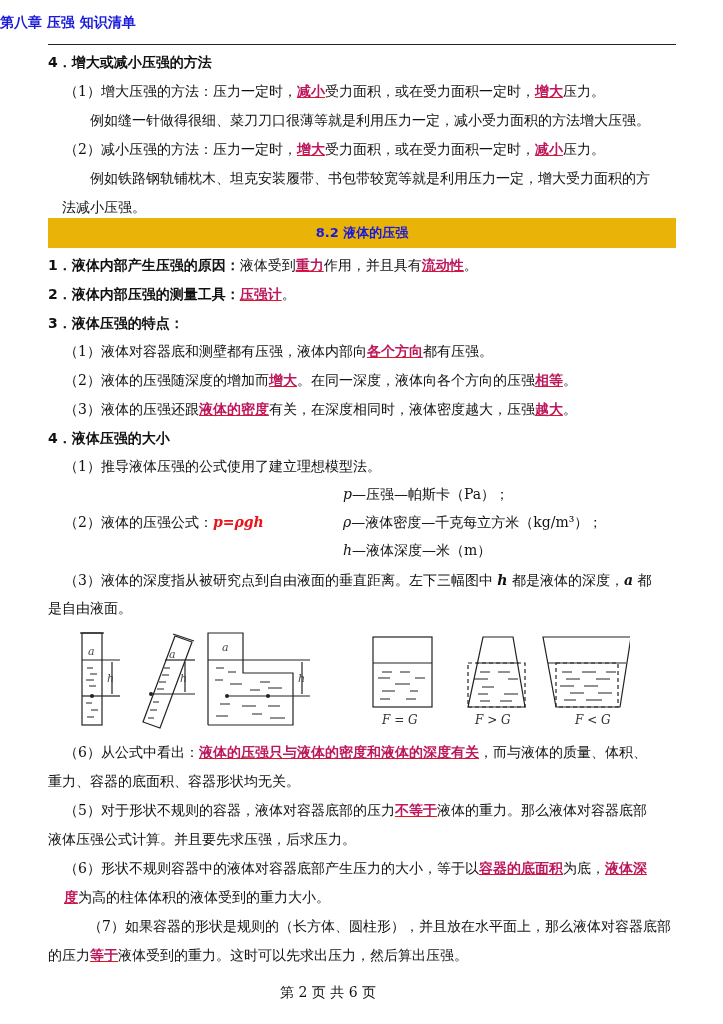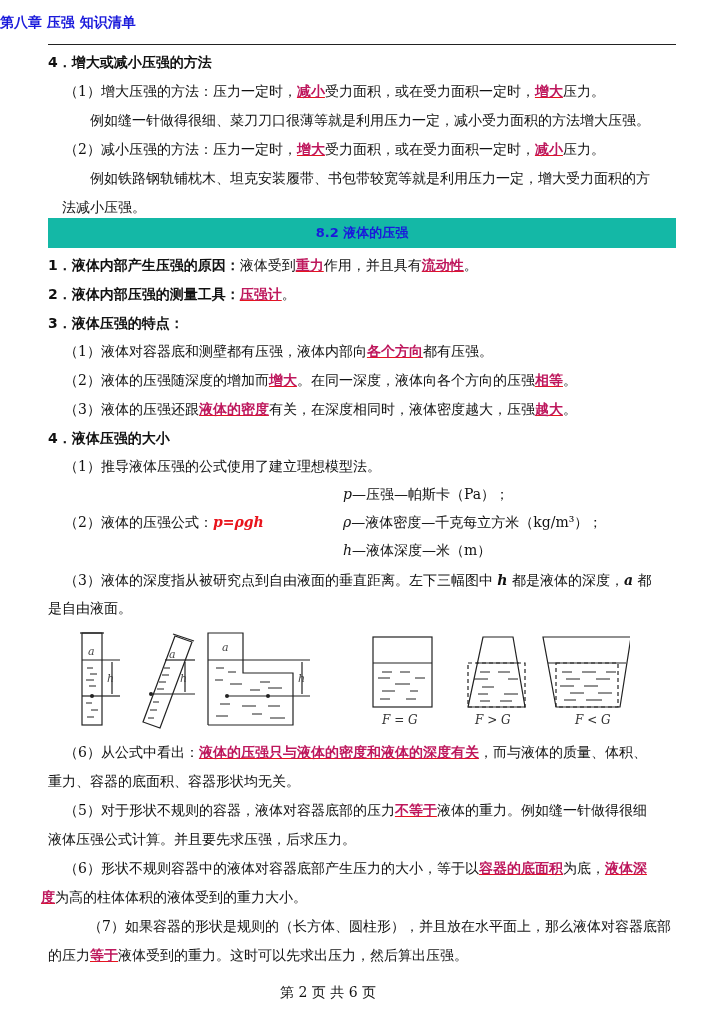--- a/index.html
+++ b/index.html
@@ -5,21 +5,21 @@
   html, body { margin: 0; padding: 0; background: #ffffff; }
   body { width: 723px; height: 1024px; position: relative; overflow: hidden;
          font-family: "DejaVu Serif", "Liberation Serif", serif; color: #111; }
   .page-header { position: absolute; top: 14px; left: 0; width: 723px; 
                  font-family: "DejaVu Sans", sans-serif; font-weight: bold; font-size: 14px; color: #1a1adb; }
   .header-rule { position: absolute; top: 44px; left: 48px; width: 628px; height: 0; border-top: 1.3px solid #222; }
   .line { position: absolute; font-size: 14px; line-height: 20px; white-space: nowrap; }
   .h { font-family: "DejaVu Sans", sans-serif; font-weight: bold; }
   .red { color: #be185d; font-weight: bold; text-decoration: underline; text-decoration-color: #e8141c;
          font-family: "DejaVu Sans", sans-serif; }
-  .band { position: absolute; top: 218px; left: 48px; width: 628px; height: 30px; background: #14b8a6;
+  .band { position: absolute; top: 218px; left: 48px; width: 628px; height: 30px; background: #eab308;
           text-align: center; line-height: 30px; font-family: "DejaVu Sans", sans-serif; font-weight: bold;
           font-size: 13px; color: #1a1adb; }
   .formula { color: #e8141c; font-weight: bold; font-style: italic; font-family: "DejaVu Serif", serif; }
   .it { font-style: italic; }
   .footer { position: absolute; top: 984px; left: 0; width: 656px; text-align: center; font-size: 14px; }
   svg { position: absolute; }
 </style>
 </head>
 <body>
 
@@ -192,27 +192,27 @@
     <text x="105" y="92">F &gt; G</text>
     <text x="205" y="92">F &lt; G</text>
   </g>
 </svg>
 
 <div class="line" style="top:742px;left:64px;">
   <span>（6）从公式中看出：</span><span class="red">液体的压强只与液体的密度和液体的深度有关</span><span>，而与液体的质量、体积、</span>
 </div>
 <div class="line" style="top:771px;left:48px;">重力、容器的底面积、容器形状均无关。</div>
 <div class="line" style="top:800px;left:64px;">
-  <span>（5）对于形状不规则的容器，液体对容器底部的压力</span><span class="red">不等于</span><span>液体的重力。例如缝一针做得很细</span>
+  <span>（5）对于形状不规则的容器，液体对容器底部的压力</span><span class="red">不等于</span><span>液体的重力。那么液体对容器底部</span>
 </div>
 <div class="line" style="top:829px;left:48px;">液体压强公式计算。并且要先求压强，后求压力。</div>
 <div class="line" style="top:858px;left:64px;">
   <span>（6）形状不规则容器中的液体对容器底部产生压力的大小，等于以</span><span class="red">容器的底面积</span><span>为底，</span><span class="red">液体深</span>
 </div>
-<div class="line" style="top:887px;left:41px;">
+<div class="line" style="top:887px;left:64px;">
   <span class="red">度</span><span>为高的柱体体积的液体受到的重力大小。</span>
 </div>
 <div class="line" style="top:916px;left:64px;margin-left:24px;">（7）如果容器的形状是规则的（长方体、圆柱形），并且放在水平面上，那么液体对容器底部</div>
 <div class="line" style="top:945px;left:48px;">
   <span>的压力</span><span class="red">等于</span><span>液体受到的重力。这时可以先求出压力，然后算出压强。</span>
 </div>
 
 <div class="footer">第 2 页 共 6 页</div>
 
 </body></html>

